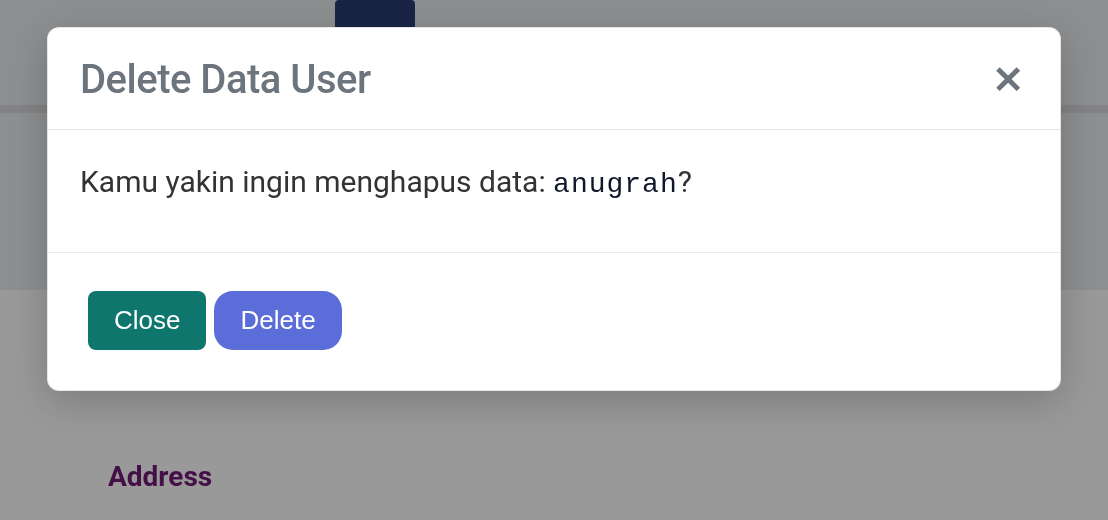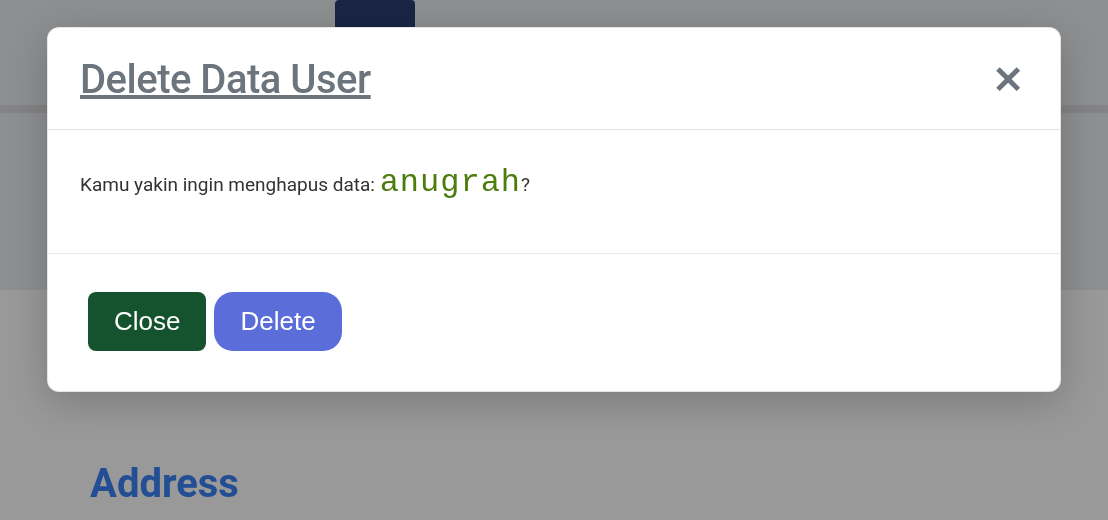--- a/index.html
+++ b/index.html
@@ -54,23 +54,24 @@
       position: absolute;
       bottom: 0;
       left: 0;
       right: 0;
       height: 60px;
       display: flex;
       padding: 0 90px;
     }
     .bg-header-col {
       flex: 1;
-      font-size: 40px;
+      font-size: 28px;
       font-weight: 700;
-      color: #3b82f6;
+      color: #701a75;
+      margin-left: 18px;
     }
     .modal {
       position: absolute;
       top: 27px;
       left: 47px;
       right: 47px;
       background: #ffffff;
       border-radius: 12px;
       box-shadow: 0 10px 40px rgba(0,0,0,0.2);
       border: 1px solid rgba(0,0,0,0.1);
@@ -80,61 +81,60 @@
       border-bottom: 1px solid #e3e4e6;
       display: flex;
       align-items: center;
       justify-content: space-between;
     }
     .modal-title {
       font-size: 40px;
       font-weight: 500;
       color: #6c757d;
       letter-spacing: -0.5px;
-      text-decoration: underline;
     }
     .close-icon {
       font-size: 38px;
       font-weight: 700;
       color: #6c757d;
       cursor: pointer;
       line-height: 1;
       padding: 0 4px;
     }
     .modal-body {
       padding: 34px 32px 52px 32px;
       border-bottom: 1px solid #e9eaec;
     }
     .body-text {
-      font-size: 19px;
+      font-size: 30px;
       color: #333;
       font-weight: 400;
     }
     .body-code {
       font-family: "SFMono-Regular", Consolas, "Liberation Mono", Menlo, monospace;
-      color: #4d7c0f;
-      font-size: 32px;
+      color: #0f172a;
+      font-size: 28px;
       letter-spacing: 1px;
     }
     .modal-footer {
       padding: 38px 40px 40px 40px;
       display: flex;
       gap: 8px;
     }
     .btn {
       font-size: 26px;
       padding: 14px 26px;
       border: none;
       border-radius: 8px;
       cursor: pointer;
       color: #ffffff;
       font-weight: 400;
     }
     .btn-secondary {
-      background: #14532d;
+      background: #0f766e;
     }
     .btn-primary {
       background: #5a6dd8;
       border-radius: 19px;
     }
   </style>
 </head>
 <body>
 
 <div class="bg-page">

